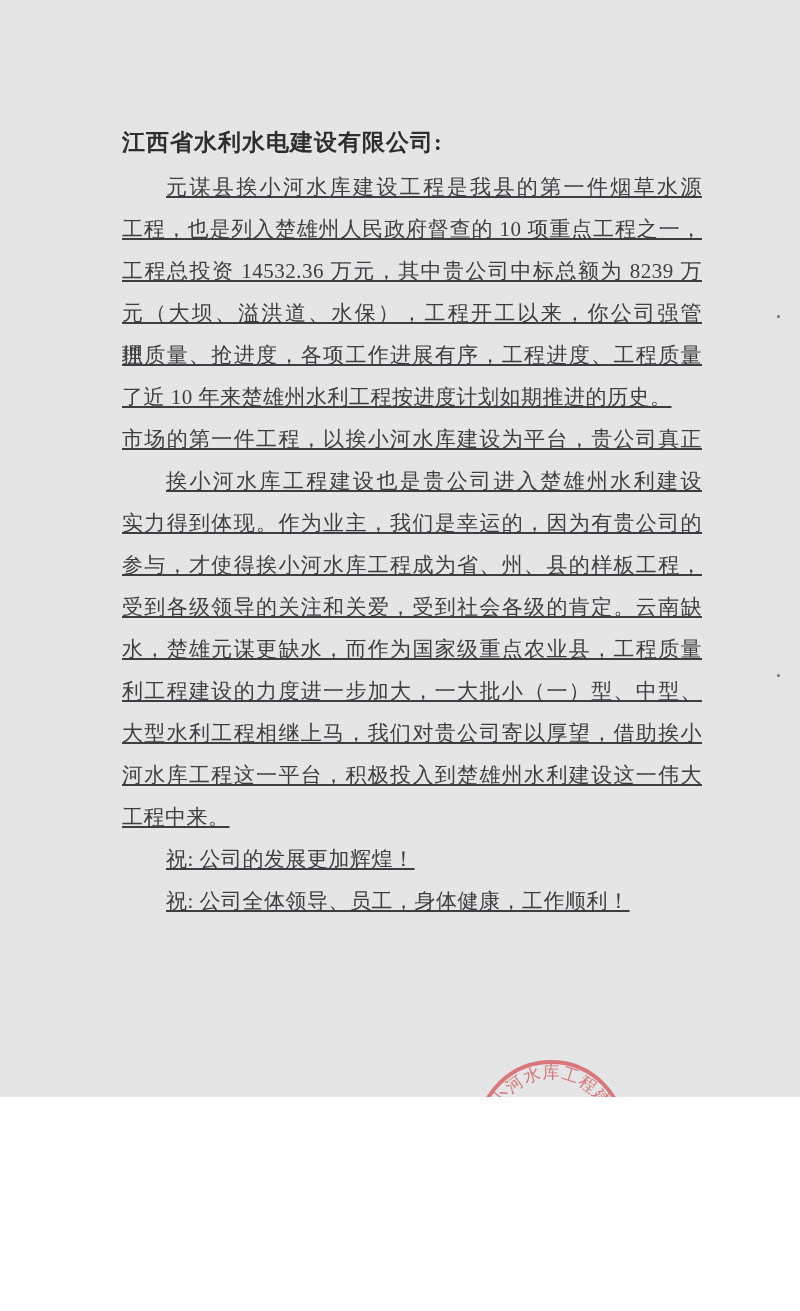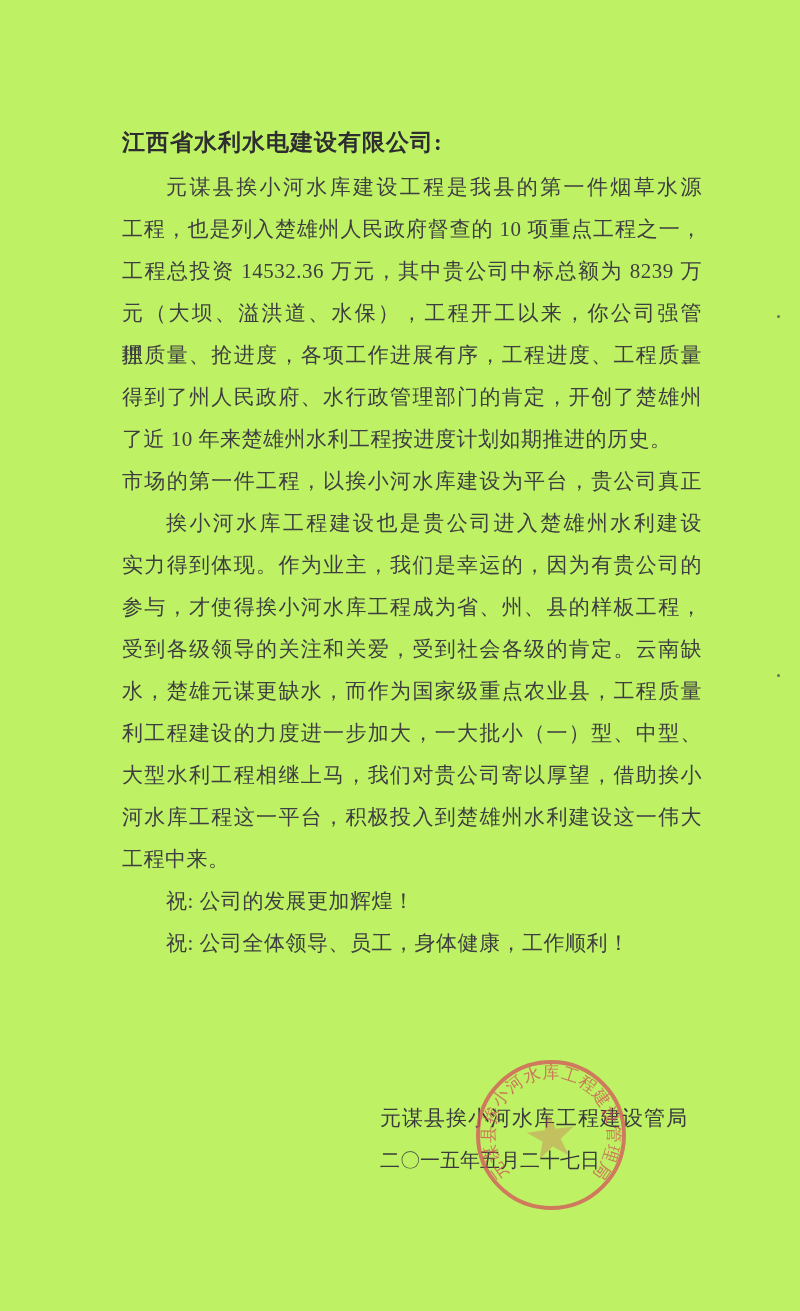--- a/index.html
+++ b/index.html
@@ -3,22 +3,22 @@
 <meta charset="utf-8">
 <style>
   html, body {
     margin: 0;
     padding: 0;
     background: #ffffff;
   }
   .page {
     position: relative;
     width: 800px;
-    height: 1311px;
-    background: #bef264;
+    height: 1097px;
+    background: #e5e5e5;
     overflow: hidden;
     font-family: "Liberation Serif", "DejaVu Serif", serif;
     color: #3e3e41;
   }
   .salutation {
     position: absolute;
     left: 122px;
     top: 128px;
     font-size: 23px;
     line-height: 30px;
@@ -34,20 +34,21 @@
     width: 580px;
   }
   .line {
     height: 42px;
     line-height: 42px;
     font-size: 21px;
     letter-spacing: 0.5px;
     white-space: nowrap;
     text-align: left;
     box-sizing: border-box;
+    text-decoration: underline;
   }
   .line.justify {
     white-space: normal;
     text-align: justify;
     text-align-last: justify;
     text-justify: inter-character;
   }
   .line.indent {
     padding-left: 44px;
   }
@@ -121,21 +122,20 @@
 <div class="page">
 
   <div class="salutation">江西省水利水电建设有限公司:</div>
 
   <div class="body">
       <div class="line indent justify">元谋县挨小河水库建设工程是我县的第一件烟草水源</div>
       <div class="line justify">工程，也是列入楚雄州人民政府督查的 10 项重点工程之一，</div>
       <div class="line justify">工程总投资 14532.36 万元，其中贵公司中标总额为 8239 万</div>
       <div class="line justify">元（大坝、溢洪道、水保），工程开工以来，你公司强管理、</div>
       <div class="line justify">抓质量、抢进度，各项工作进展有序，工程进度、工程质量</div>
-      <div class="line justify">得到了州人民政府、水行政管理部门的肯定，开创了楚雄州</div>
       <div class="line">了近 10 年来楚雄州水利工程按进度计划如期推进的历史。</div>
       <div class="line justify">市场的第一件工程，以挨小河水库建设为平台，贵公司真正</div>
       <div class="line indent justify">挨小河水库工程建设也是贵公司进入楚雄州水利建设</div>
       <div class="line justify">实力得到体现。作为业主，我们是幸运的，因为有贵公司的</div>
       <div class="line justify">参与，才使得挨小河水库工程成为省、州、县的样板工程，</div>
       <div class="line justify">受到各级领导的关注和关爱，受到社会各级的肯定。云南缺</div>
       <div class="line justify">水，楚雄元谋更缺水，而作为国家级重点农业县，工程质量</div>
       <div class="line justify">利工程建设的力度进一步加大，一大批小（一）型、中型、</div>
       <div class="line justify">大型水利工程相继上马，我们对贵公司寄以厚望，借助挨小</div>
       <div class="line justify">河水库工程这一平台，积极投入到楚雄州水利建设这一伟大</div>

